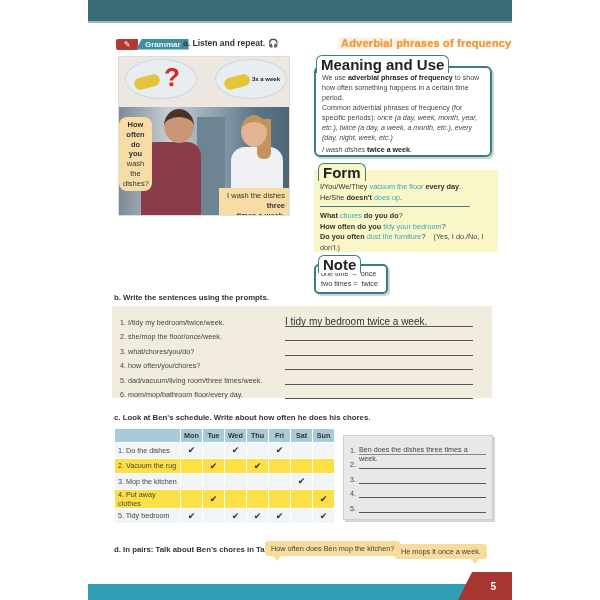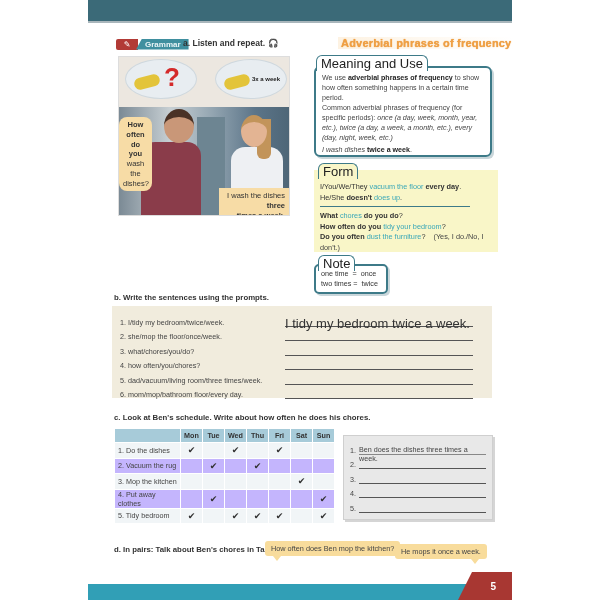--- a/index.html
+++ b/index.html
@@ -27,46 +27,46 @@
   .thought.b { left:96px; top:2px; width:72px; height:40px; }
   .thought .glove { position:absolute; left:8px; top:16px; width:26px; height:12px; background:#e3c43a; border-radius:6px; transform:rotate(-15deg); }
   .thought .q { position:absolute; left:38px; top:4px; font-size:26px; font-weight:bold; color:#d42a2a; line-height:1; }
   .thought .txt { position:absolute; left:36px; top:16px; font-size:6px; font-weight:bold; color:#222; }
   .bubble { position:absolute; background:#f7dca6; font-size:7.5px; line-height:1.3; color:#333; padding:3px 4px; }
   .bubble.left { left:0; top:60px; width:33px; text-align:center;border-radius:8px; }
   .bubble.right { right:0; top:131px; width:70px; text-align:right; }
 
   .title-adverbial { position:absolute; left:338px; top:37px; font-size:11px; font-weight:bold; color:#f0a044; letter-spacing:0.2px; text-shadow:0 0 1px #e08a26; background: linear-gradient(90deg,#fdf2e2 0%, #fff 100%); padding:0 3px; }
 
-  .box-label { position:absolute; font-size:13px; font-weight:normal; color:#222; background:#fff; padding:0 4px; border:1.5px solid #3d7a88; border-bottom:none; border-radius:6px 6px 0 0; }
+  .box-label { position:absolute; font-size:15px; font-weight:bold; color:#222; background:#fff; padding:0 4px; border:1.5px solid #3d7a88; border-bottom:none; border-radius:6px 6px 0 0; }
   .meaning-box { position:absolute; left:314px; top:66px; width:178px; height:91px; border:2px solid #3d7a88; border-radius:6px; padding:5px 6px; font-size:7.1px; line-height:1.42; color:#444; box-shadow:2px 2px 0 #c9d6da; }
   .meaning-label { left:316px; top:55px; }
   .meaning-box b { color:#222; }
 
   .form-box { position:absolute; left:314px; top:170px; width:184px; height:82px; background:#f9f6c8; padding:12px 6px 4px 6px; font-size:7.3px; line-height:1.45; color:#333; }
   .form-label { left:318px; top:163px; background:transparent; }
   .form-box .hl { color:#3aa7b8; }
   .form-box .rule { border-top:1px solid #3d7a88; margin:3px 0 4px 0; width:150px; }
   .form-box .yn { color:#444; margin-left:8px; }
 
   .note-label { left:318px; top:255px; }
   .note-box { position:absolute; left:314px; top:264px; width:74px; height:30px; border:2px solid #3d7a88; border-radius:5px; font-size:7.2px; line-height:1.35; padding:3px 5px; color:#333; box-shadow:2px 2px 0 #c9d6da; }
 
   .section-title { position:absolute; font-size:7.8px; font-weight:bold; color:#333; }
   .b-box { position:absolute; left:112px; top:306px; width:380px; height:92px; background:#f1ecdd; padding:6px 8px; }
   .b-row { display:flex; height:14.5px; align-items:flex-end; font-size:7.2px; color:#444; }
   .b-row .prompt { width:155px; }
-  .b-row .answer { width:188px; border-bottom:1px solid #555; margin-left:10px; height:11px; font-size:13px; color:#333; }
+  .b-row .answer { width:188px; border-bottom:1px solid #555; margin-left:10px; height:11px; font-size:10px; color:#333; }
 
   .schedule { position:absolute; left:114px; top:428px; border-collapse:collapse; font-size:7.2px; color:#444; }
   .schedule th { background:#a7cbd9; font-weight:bold; color:#333; height:14px; border:1px solid #fff; width:22px; }
   .schedule th.chore-h { width:66px; }
   .schedule td { height:15.5px; border:1px solid #fff; text-align:center; color:#333; font-size:9px;margin-left:32px; }
   .schedule td.chore { text-align:left; padding-left:3px; font-size:7.2px; color:#444; }
-  .schedule tr.odd td { background:#c4b5fd; }
+  .schedule tr.odd td { background:#fde047; }
   .schedule tr.even td { background:#f1f5f7; }
 
   .c-box { position:absolute; left:343px; top:435px; width:150px; height:85px; background:#e8e8e8; border:1px solid #cfcfcf; box-shadow:2px 2px 0 #d5d5d5; padding:4px 6px; font-size:7.2px; color:#444; }
   .c-row { display:flex; height:14.5px; align-items:flex-end; }
   .c-row .n { width:9px; }
   .c-row .line { flex:1; border-bottom:1px solid #555; height:10px; font-size:7.2px; }
   .c-row.first .line { border-bottom:1px solid #888; }
 
   .speech { position:absolute; background:#f8dc9c; font-size:7.3px; color:#444; padding:3px 6px; border-radius:3px; }
   .speech:after { content:""; position:absolute; bottom:-5px; border-left:4px solid transparent; border-right:4px solid transparent; border-top:5px solid #f8dc9c; }

